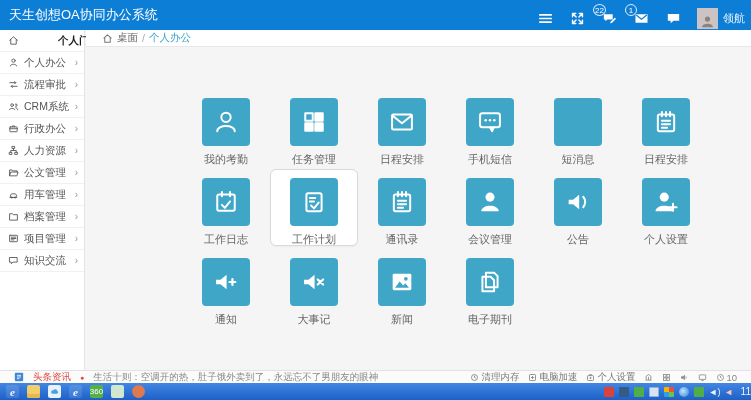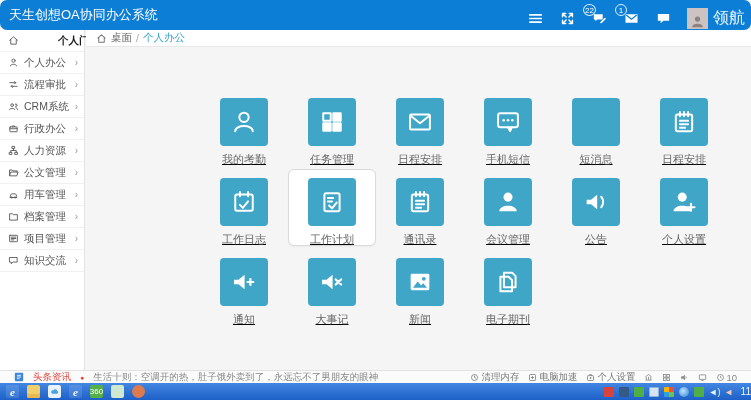--- a/index.html
+++ b/index.html
@@ -1,52 +1,52 @@
 <!DOCTYPE html>
 <html><head>
 <meta charset="utf-8">
 <style>
   html,body{margin:0;padding:0;background:#888;}
   #app{position:relative;width:751px;height:400px;background:#f5f5f5;overflow:hidden;
        font-family:"Liberation Sans","DejaVu Sans",sans-serif;-webkit-font-smoothing:antialiased;}
   svg{display:block;}
 
   
-  .hdr{position:absolute;left:0;top:0;width:751px;height:30px;background:#0d7ed6;color:#fff;border-radius:7px;}
+  .hdr{position:absolute;left:0;top:0;width:751px;height:30px;background:#0d7ed6;color:#fff;}
   .hdr-title{position:absolute;left:9px;top:0;height:30px;line-height:30px;font-size:13px;color:#fff;white-space:nowrap;}
   .hdr-right{position:absolute;right:6px;top:0;height:36px;display:flex;align-items:center;gap:15px;}
   .hicon{position:relative;width:17px;height:17px;color:#fff;cursor:pointer;flex:none;}
   .hicon svg{width:100%;height:100%;}
   .badge{position:absolute;top:-6px;left:-8px;min-width:12px;height:12px;border:1px solid rgba(255,255,255,.85);
          border-radius:50%;font-size:8px;line-height:12px;text-align:center;color:#fff;padding:0 1px;box-sizing:border-box;}
   .huser{display:flex;align-items:center;gap:5px;cursor:pointer;}
   .avatar{width:21px;height:21px;background:#cdc3c2;display:flex;align-items:flex-end;justify-content:center;overflow:hidden;}
   .avatar svg{width:15px;height:15px;color:#8d8281;}
-  .uname{font-size:16px;color:#eaf4fc;}
+  .uname{font-size:11px;color:#eaf4fc;}
 
   
   .side{position:absolute;left:0;top:30px;width:85px;height:340px;background:#fff;border-right:1px solid #e3e3e3;box-sizing:border-box;}
   .side-item{height:21px;display:flex;align-items:center;padding-left:8px;border-bottom:1px solid #f1f1f1;
              font-size:10.5px;color:#555;cursor:pointer;white-space:nowrap;}
   .side-item .sic{width:11px;height:11px;margin-right:5px;color:#5a5a5a;flex:none;}
   .side-item .sic svg{width:11px;height:11px;}
   .side-item .arrow{margin-left:auto;margin-right:6px;color:#9a9a9a;font-size:10px;line-height:1;}
   .side-item.active{color:#1a1a1a;font-weight:bold;gap:34px;}
 
   
   .crumb{position:absolute;left:86px;top:30px;width:665px;height:17px;background:#fff;border-bottom:1px solid #e7e7e7;
-         display:flex;align-items:center;padding-left:10px;box-sizing:border-box;font-size:10.5px;color:#666;gap:4px;}
+         display:flex;align-items:center;padding-left:16px;box-sizing:border-box;font-size:10.5px;color:#666;gap:4px;}
   .crumb .cic{width:11px;height:11px;color:#777;}
   .crumb .cic svg{width:11px;height:11px;}
   .crumb .cur{color:#39a3c6;}
   .crumb .sep{color:#aaa;}
 
   
   .content{position:absolute;left:86px;top:47px;width:665px;height:323px;background:#f5f5f5;}
-  .grid{position:absolute;left:114px;top:51px;display:grid;grid-template-columns:repeat(6,88px);grid-auto-rows:80px;text-decoration:underline;}
+  .grid{position:absolute;left:96px;top:51px;display:grid;grid-template-columns:repeat(6,88px);grid-auto-rows:80px;}
   .cell{position:relative;width:88px;display:flex;flex-direction:column;align-items:center;cursor:pointer;}
   .cell .tile{position:relative;z-index:1;width:48px;height:48px;border-radius:4px;background:#3fa6c8;color:#fff;
               display:flex;align-items:center;justify-content:center;}
   .cell .tile svg{width:28px;height:28px;}
   .cell .tlabel{position:relative;z-index:1;margin-top:6px;font-size:11px;color:#666;white-space:nowrap;}
   .cell.hl::before{content:"";position:absolute;left:0;top:-9px;width:86px;height:75px;background:#fff;
                    border:1px solid #d9d9d9;border-radius:6px;box-shadow:0 1px 2px rgba(0,0,0,.04);}
 
   
   .ticker{position:absolute;left:0;top:370px;width:751px;height:13px;background:#fbfbfb;border-top:1px solid #e2e2e2;

